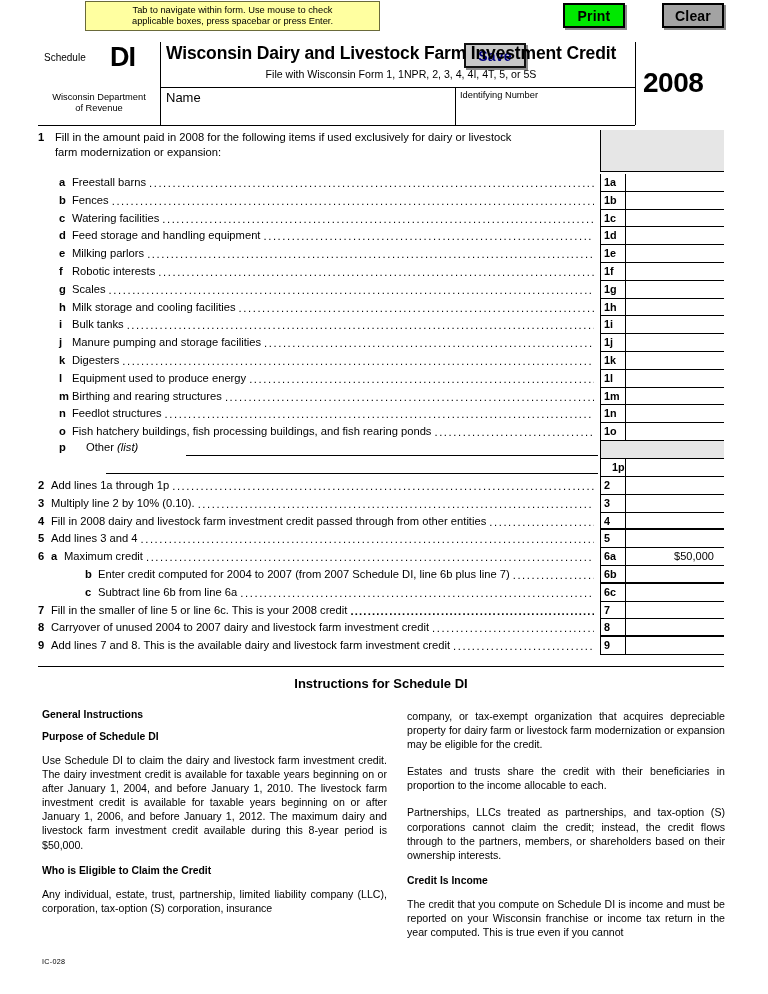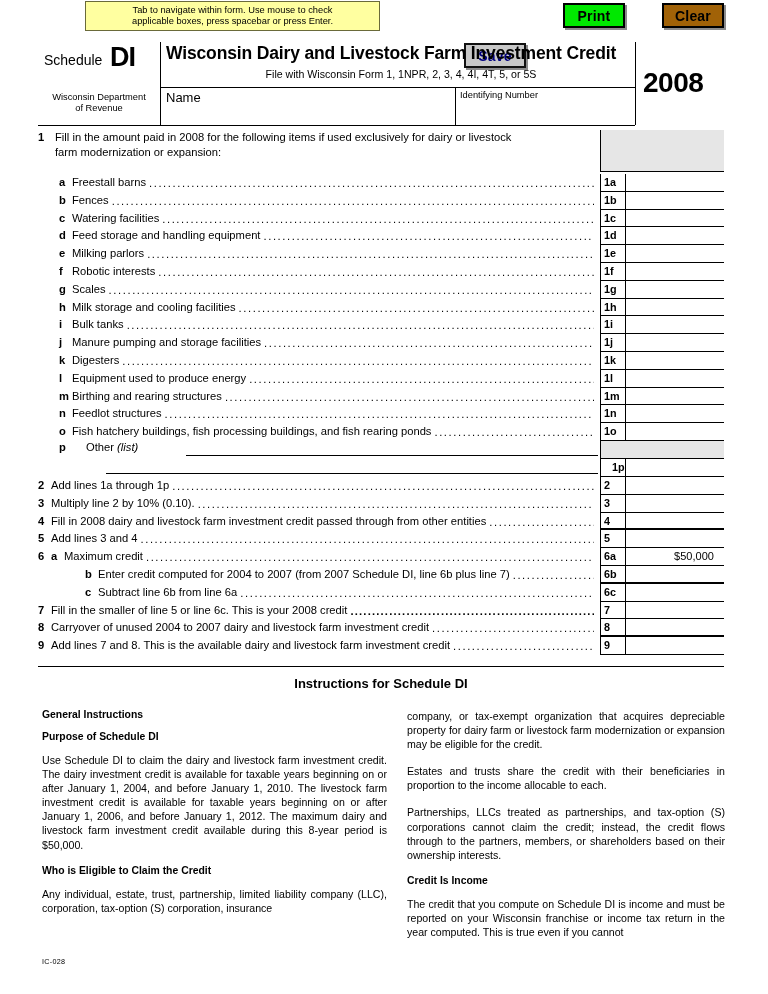--- a/index.html
+++ b/index.html
@@ -71,42 +71,42 @@
     border-color: #111;
     margin-top: 40px;
   }
   .btn-print {
     left: 563px; width: 62px;
     background: #00e800;
     color: #000000;
   }
   .btn-clear {
     left: 662px; width: 62px;
-    background: #a16207;
+    background: #a3a3a3;
     color: #000000;
   }
 
   
   .header {
     position: absolute;
     left: 38px; top: 42px;
     width: 686px;
     height: 83px;
   }
   .hdr-left {
     position: absolute;
     left: 0; top: 0;
     width: 122px;
     height: 83px;
     text-align: center;
   }
   .hdr-schedule {
     position: absolute;
     left: 6px; top: 10px;
-    font-size: 14px;
+    font-size: 10px;
   }
   .hdr-di {
     position: absolute;
     left: 72px; top: 0px;
     font-size: 27px;
     font-weight: bold;
     letter-spacing: -1px;
   }
   .hdr-dept {
     position: absolute;

